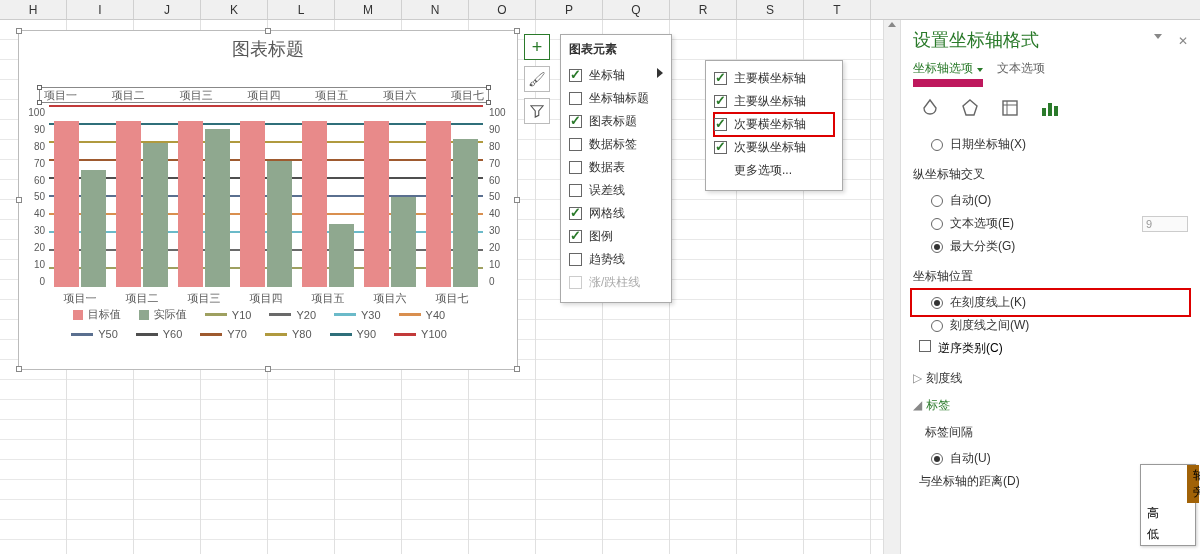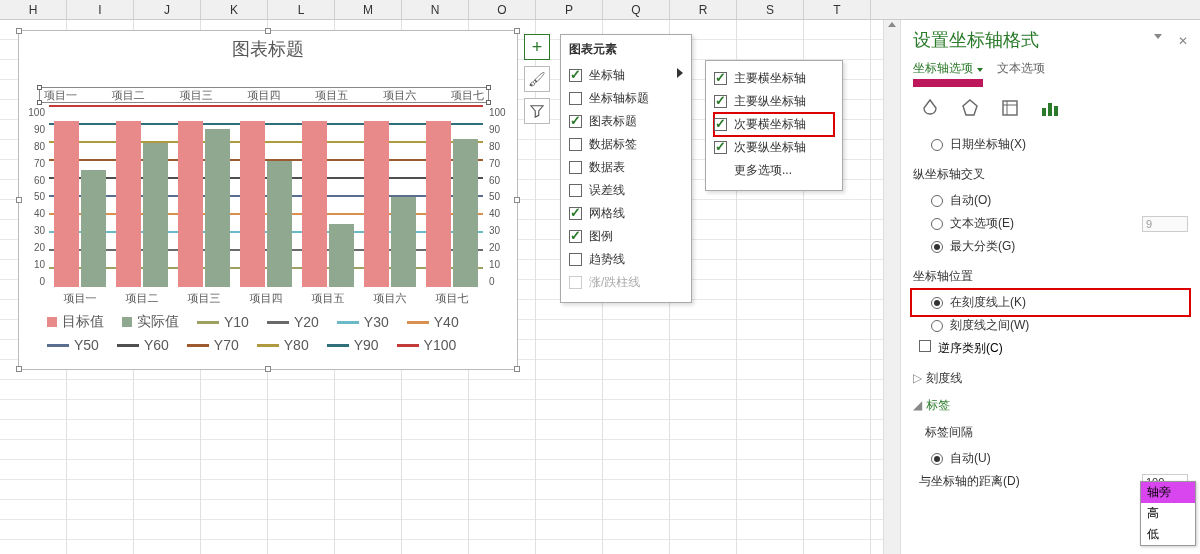--- a/index.html
+++ b/index.html
@@ -36,33 +36,33 @@
     .plot-bg { position: absolute; inset: 0; }
     .bar-group { position: absolute; bottom: 0; width: 14.28%; height: 100%; }
     .bar { position: absolute; bottom: 0; width: 40%; }
     .bar-target { left: 8%; background: #e88a8a; }
     .bar-actual { left: 52%; background: #8fa88f; }
     .hline { position: absolute; left: 0; right: 0; height: 2px; }
     
     .x-axis { position: absolute; left: 30px; right: 34px; top: 260px; display: flex; font-size: 11px; color: #595959; }
     .x-axis span { flex: 1; text-align: center; }
     
-    .legend { position: absolute; left: 28px; right: 28px; top: 282px; display: flex; flex-wrap: wrap; font-size: 14px; color: #595959; }
+    .legend { position: absolute; left: 28px; right: 28px; top: 276px; display: flex; flex-wrap: wrap; font-size: 11px; color: #595959; justify-content: center; }
     .legend-item { display: flex; align-items: center; margin-right: 18px; margin-bottom: 6px; }
     .legend-swatch { width: 22px; height: 3px; margin-right: 5px; }
     .legend-box { width: 10px; height: 10px; margin-right: 5px; }
     
     .chart-tools { position: absolute; left: 524px; top: 14px; width: 30px; }
     .tool-btn { width: 26px; height: 26px; border: 1px solid #bbb; background: #fff; margin-bottom: 6px; display: flex; align-items: center; justify-content: center; cursor: pointer; }
     .tool-btn.active { border: 1px solid #2a7a2a; }
     .plus-icon { font-size: 18px; color: #2a7a2a; line-height: 1; }
     .brush-icon { font-size: 14px; color: #555; }
     .filter-icon { width: 14px; height: 14px; }
     
-    .elements-popup { position: absolute; left: 560px; top: 14px; width: 132px; border: 1px solid #aaa; background: #fff; box-shadow: 2px 2px 4px rgba(0,0,0,0.15); padding: 6px 8px 8px; }
+    .elements-popup { position: absolute; left: 560px; top: 14px; width: 112px; border: 1px solid #aaa; background: #fff; box-shadow: 2px 2px 4px rgba(0,0,0,0.15); padding: 6px 8px 8px; }
     .popup-title { font-weight: bold; color: #333; margin-bottom: 6px; font-size: 12px; }
     .popup-row { display: flex; align-items: center; padding: 3px 0; font-size: 12px; color: #333; cursor: pointer; position: relative; }
     .popup-row .cb { width: 13px; height: 13px; border: 1px solid #666; margin-right: 7px; position: relative; }
     .popup-row .cb.checked::after { content: "✓"; position: absolute; top: -3px; left: 0; color: #2a7a2a; font-size: 13px; font-weight: bold; }
     .popup-row.disabled { color: #aaa; }
     .popup-row.disabled .cb { border-color: #ccc; }
     .popup-arrow { position: absolute; right: 0; top: 4px; width: 0; height: 0; border-top: 5px solid transparent; border-bottom: 5px solid transparent; border-left: 6px solid #333; }
     
     .submenu { position: absolute; left: 705px; top: 40px; width: 138px; border: 1px solid #aaa; background: #fff; box-shadow: 2px 2px 4px rgba(0,0,0,0.15); padding: 6px 8px 8px; }
     .submenu .popup-row.highlighted { outline: 2px solid #d00; outline-offset: -1px; }
@@ -86,21 +86,21 @@
     .radio-row { display: flex; align-items: center; padding: 3px 0 3px 18px; font-size: 12px; color: #333; cursor:pointer; }
     .radio-row.highlighted { outline: 2px solid #d00; outline-offset: 1px; padding-right:6px;}
     .radio { width: 12px; height: 12px; border: 1px solid #666; border-radius: 50%; margin-right: 7px; position: relative; }
     .radio.checked::after { content:""; position:absolute; top:2px;left:2px;width:6px;height:6px;border-radius:50%;background:#333;}
     .num-input { border: 1px solid #ccc; width: 46px; padding: 1px 3px; font-size: 11px; color: #999; margin-left: auto; }
     .cb-row { display:flex;align-items:flex-start;padding:3px 0 3px 6px;font-size:12px;cursor:pointer;}
     .cb2 { width:12px;height:12px;border:1px solid #666;margin-right:7px;}
     
     .drop-list { position:absolute; right:4px; bottom:8px; width:56px; border:1px solid #999; background:#fff; box-shadow:1px 1px 3px rgba(0,0,0,0.2);}
     .drop-list div { padding:2px 6px; cursor:pointer; font-size:12px;}
-    .drop-list div:first-child { background:#d946ef;}
+    .drop-list div:first-child { background:#a16207;margin-left:46px;}
   </style>
 </head>
 <body>
 
 <div class="column-headers" id="col-headers">
     <div class="col-header">H</div>
     <div class="col-header">I</div>
     <div class="col-header">J</div>
     <div class="col-header">K</div>
     <div class="col-header">L</div>

